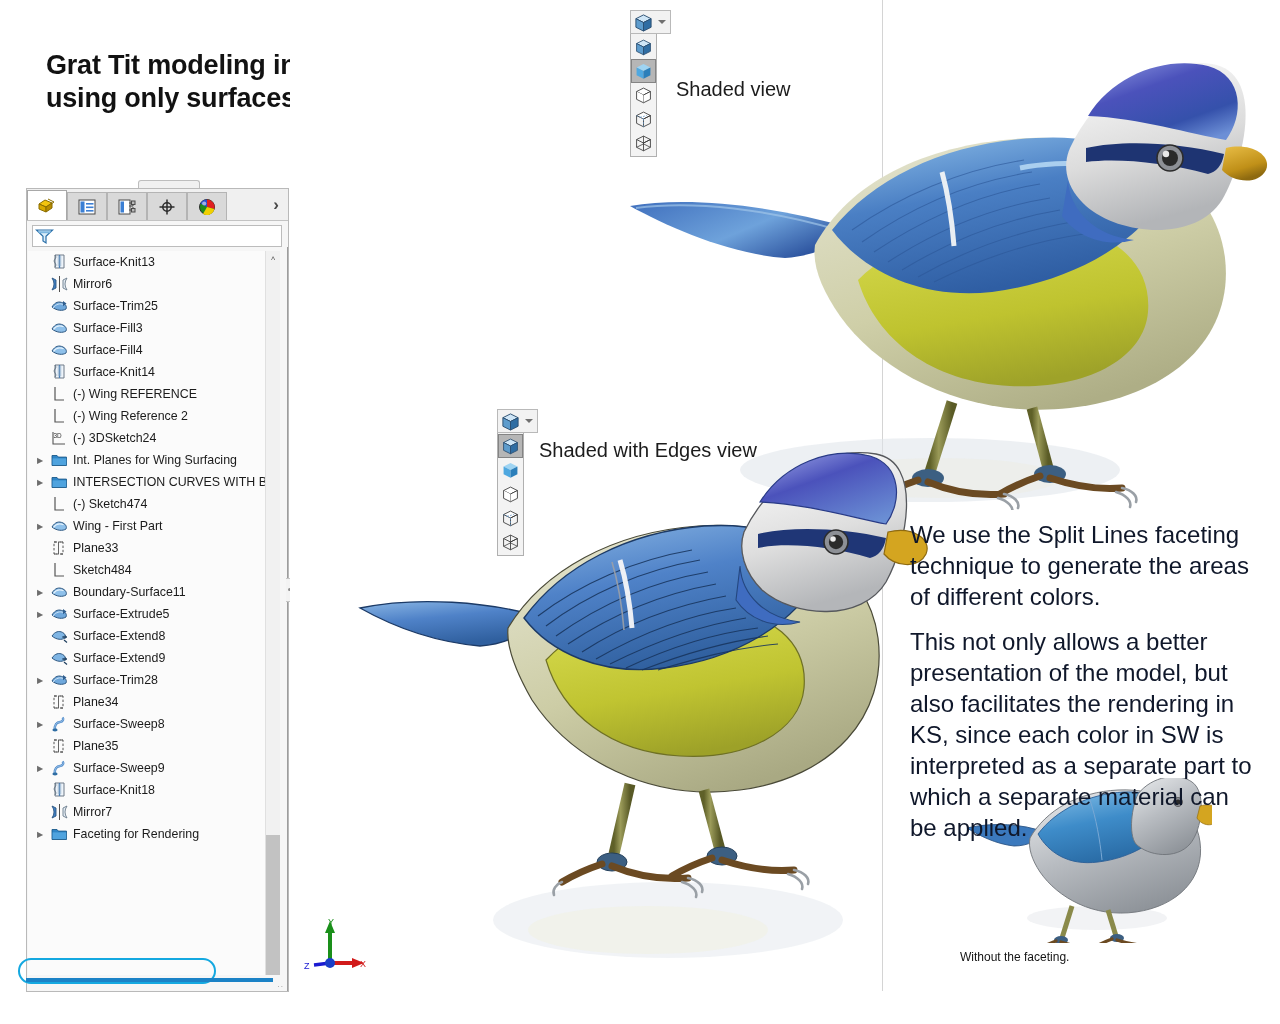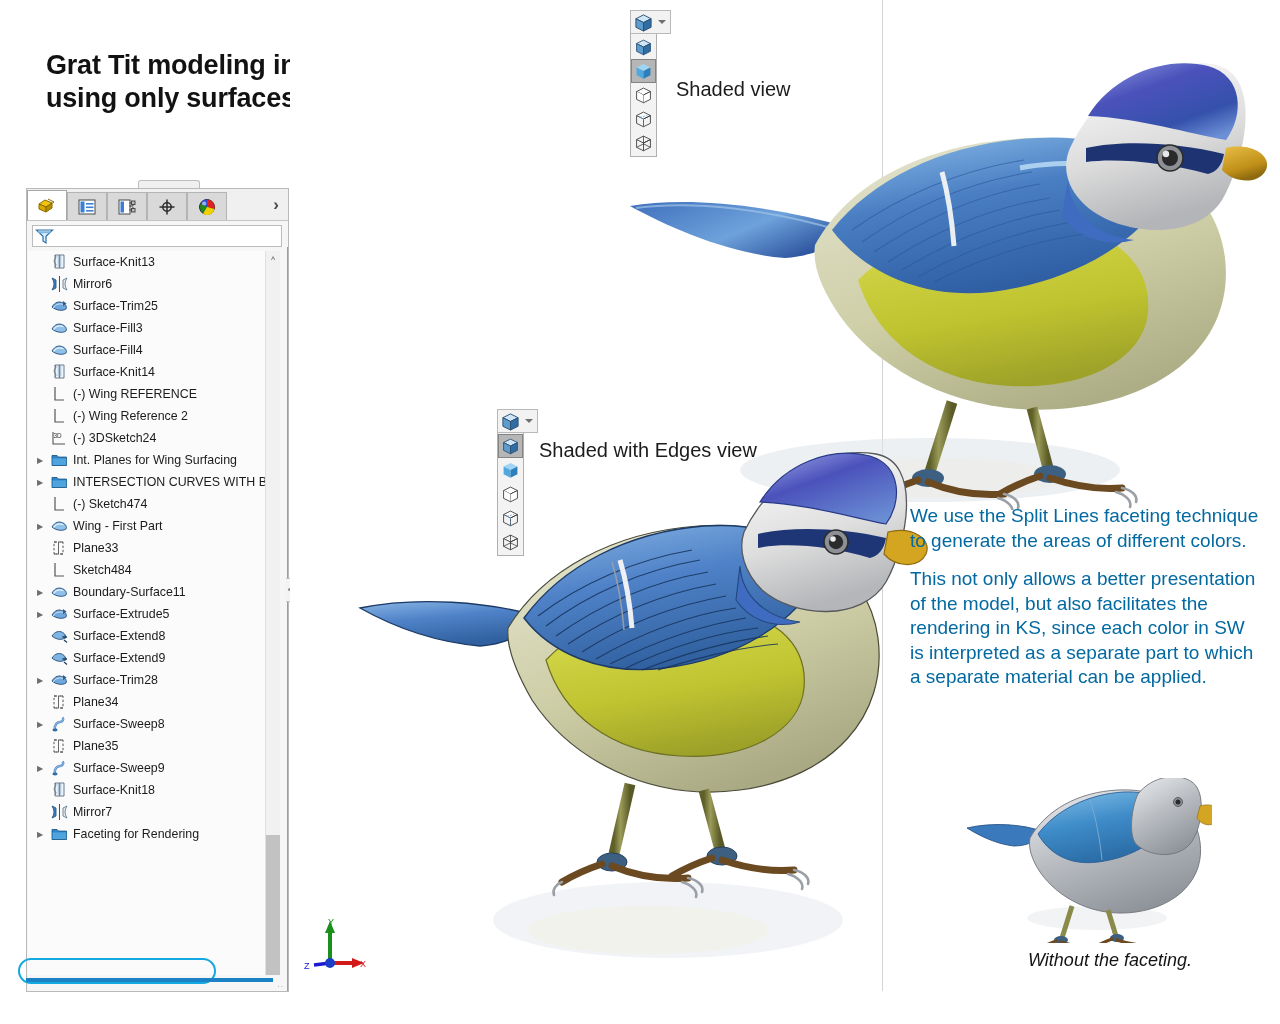--- a/index.html
+++ b/index.html
@@ -130,28 +130,28 @@
     width:25px;height:24px;display:flex;align-items:center;justify-content:center;
     box-sizing:border-box;cursor:pointer;
   }
   .vt-item.sel{background:#b6b6b6;border:1px solid #848484;}
   .vt-label{
     position:absolute;font-size:20px;color:#1c1c1c;white-space:nowrap;
   }
 
   
   #rt-block{
-    position:absolute;left:910px;top:504px;width:352px;
-    font-size:19px;color:#0369a1;line-height:1.29;
+    position:absolute;left:910px;top:520px;width:352px;
+    font-size:24px;color:#0f172a;line-height:1.29;
   }
   #rt-block p{margin:0 0 14px 0;}
 
   #thumb-caption{
-    position:absolute;left:960px;top:950px;width:300px;text-align:center;
-    font-size:18px;color:#141414;font-style:italic;
+    position:absolute;left:960px;top:950px;width:300px;
+    font-size:12px;color:#141414;
   }
 
   
   .bird-holder{position:absolute;}
 </style>
 </head>
 <body>
 
 <div id="title">
   <div>Grat Tit modeling in SolidWorks</div>

